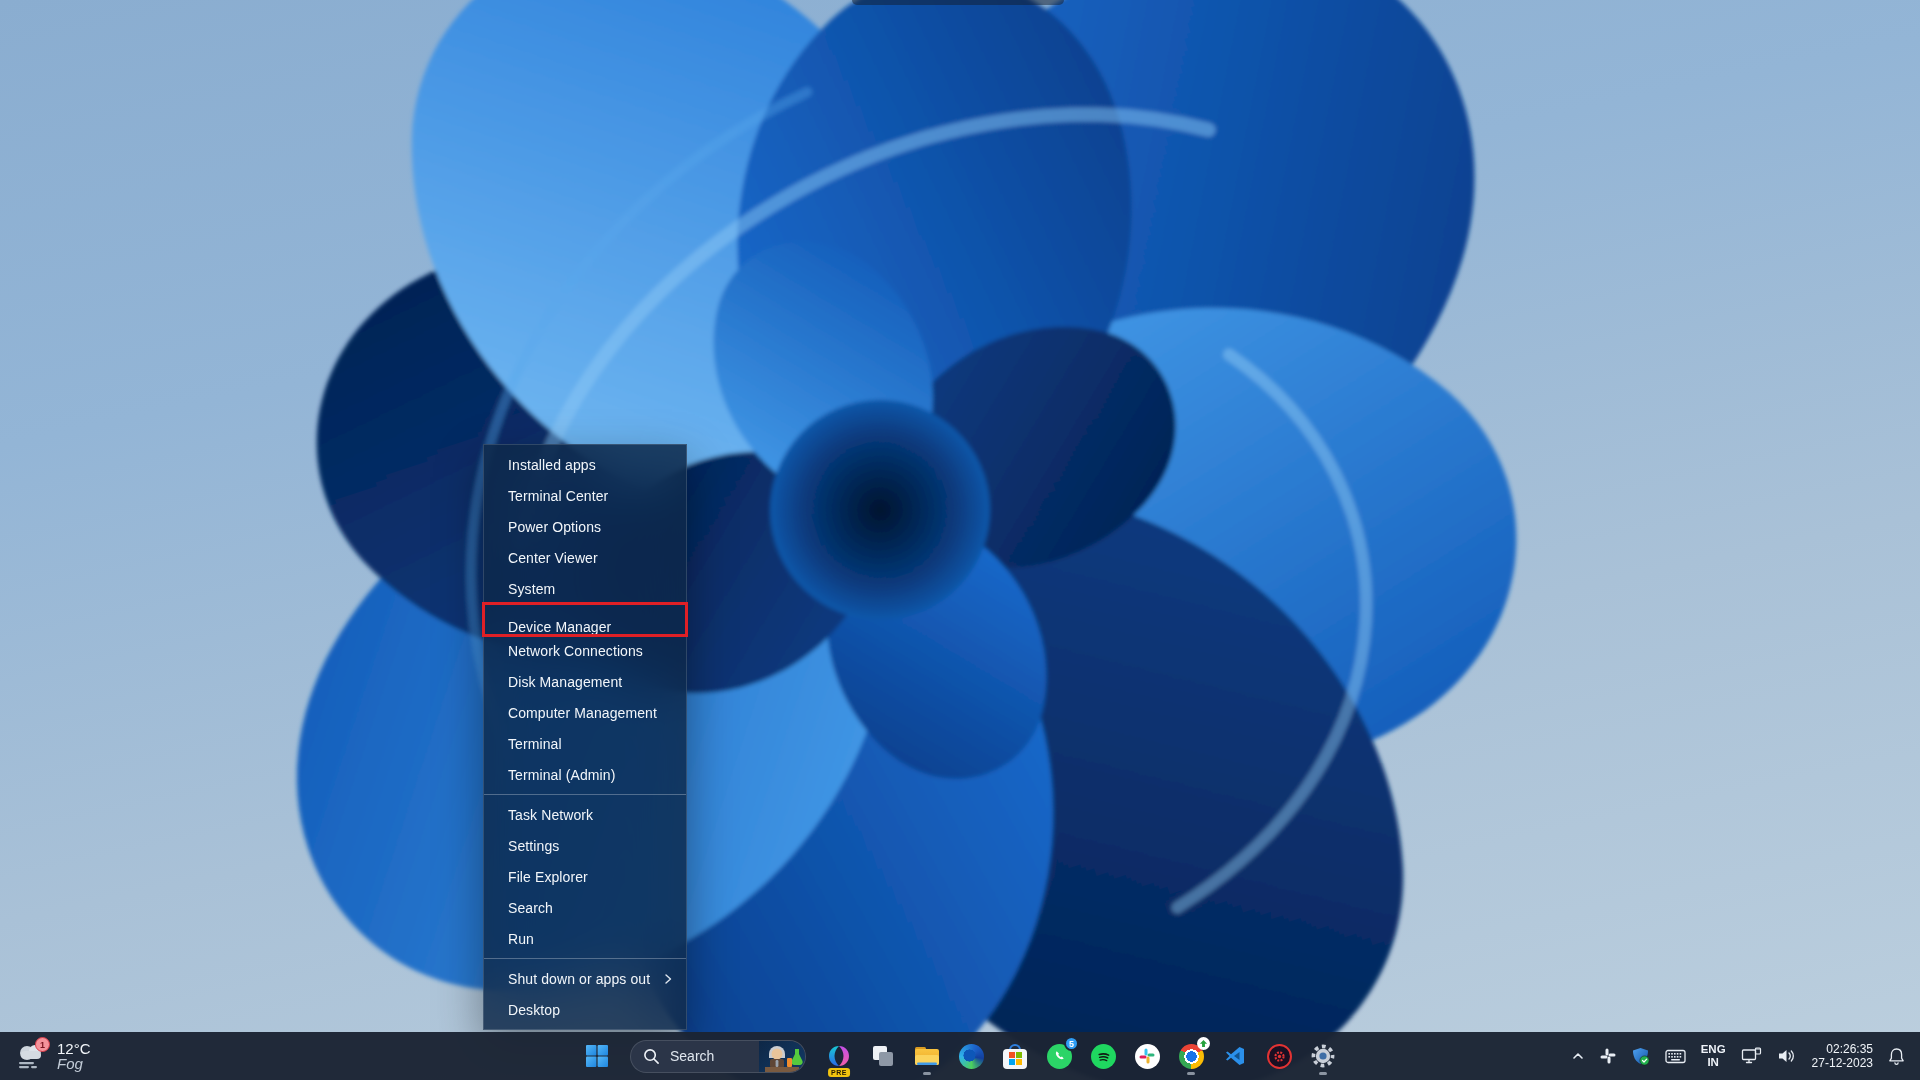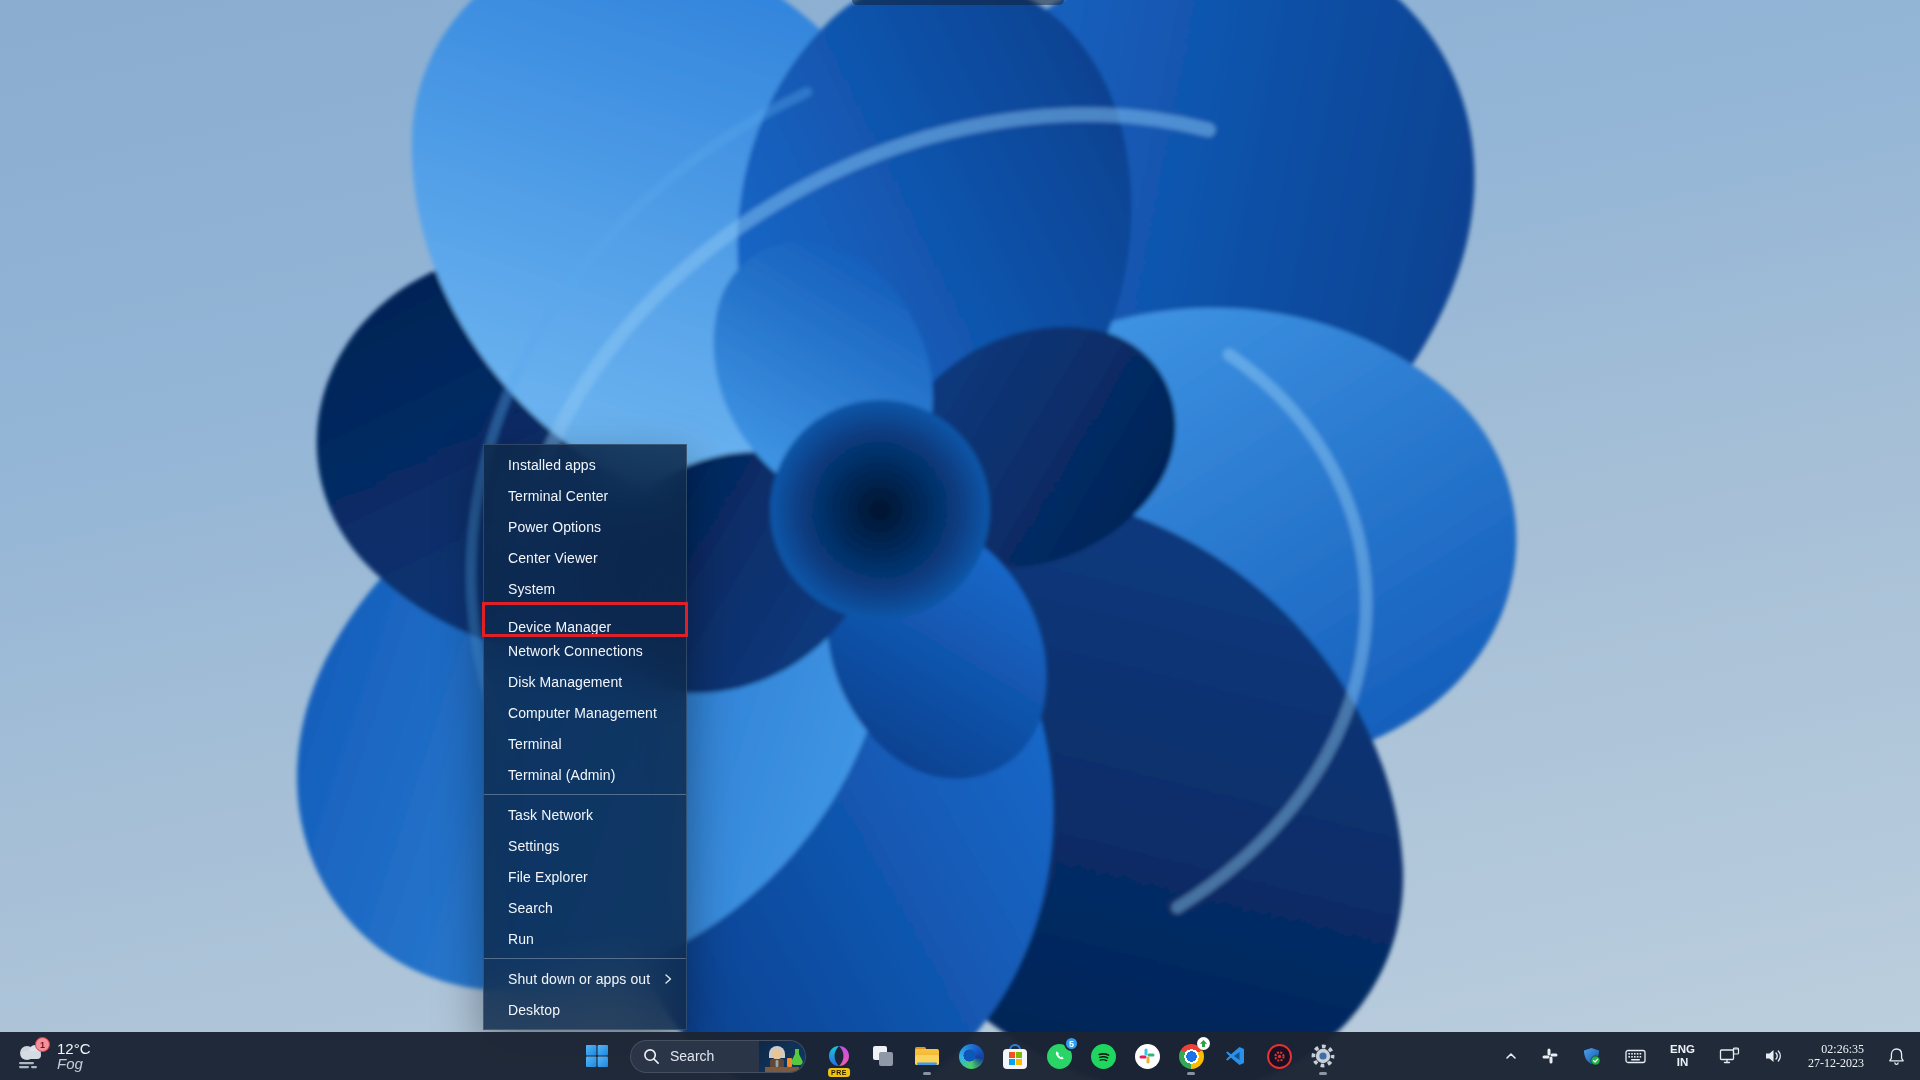--- a/index.html
+++ b/index.html
@@ -56,24 +56,24 @@
   .icon-whatsapp { width:25px; height:25px; border-radius:50%; background:#2bd467; display:flex; align-items:center; justify-content:center; }
   .icon-spotify { width:25px; height:25px; border-radius:50%; background:#1fd760; display:flex; align-items:center; justify-content:center; }
   .icon-slack { width:25px; height:25px; border-radius:50%; background:#fff; display:flex; align-items:center; justify-content:center; }
   .icon-redapp { width:25px; height:25px; border-radius:50%; background:#190f22; border:2px solid #e23333; display:flex; align-items:center; justify-content:center; }
   .icon-store { position:relative; width:24px; height:25px; }
   .store-handle { position:absolute; top:0; left:6px; width:12px; height:9px; border:2.4px solid #2f80e0; border-bottom:none; border-radius:6px 6px 0 0; }
   .store-bag { position:absolute; top:5px; left:0; width:24px; height:20px; background:#f4f6f9; border-radius:4px;
     display:flex; flex-wrap:wrap; gap:1px; padding:3.5px 5px; align-content:center; justify-content:center; }
   .store-bag i { width:6px; height:6px; display:block; }
 
-  .tb-right { position:absolute; right:0; top:0; bottom:0; display:flex; align-items:center; gap:14px; padding-right:10px; }
+  .tb-right { position:absolute; right:0; top:0; bottom:0; display:flex; align-items:center; gap:5px; padding-right:10px; }
   .tray-btn { height:40px; border-radius:5px; display:flex; align-items:center; justify-content:center; padding:0 5px; }
   .lang { font-size:11.5px; font-weight:bold; line-height:13px; text-align:center; color:#eef2f8; }
-  .clock { font-size:12px; line-height:14.5px; text-align:right; color:#f0f4f8;font-family:Liberation Serif, serif; }
+  .clock { font-size:12px; line-height:14.5px; text-align:right; color:#f0f4f8; }
 </style>
 </head>
 <body>
 
 <div class="desktop">
 
   <svg class="bloom" viewBox="0 0 1920 1080" aria-hidden="true">
     <defs>
       <linearGradient id="gp1" x1="0" y1="0" x2="1" y2="1">
           <stop offset="0" stop-color="#4aa2ee"></stop>

